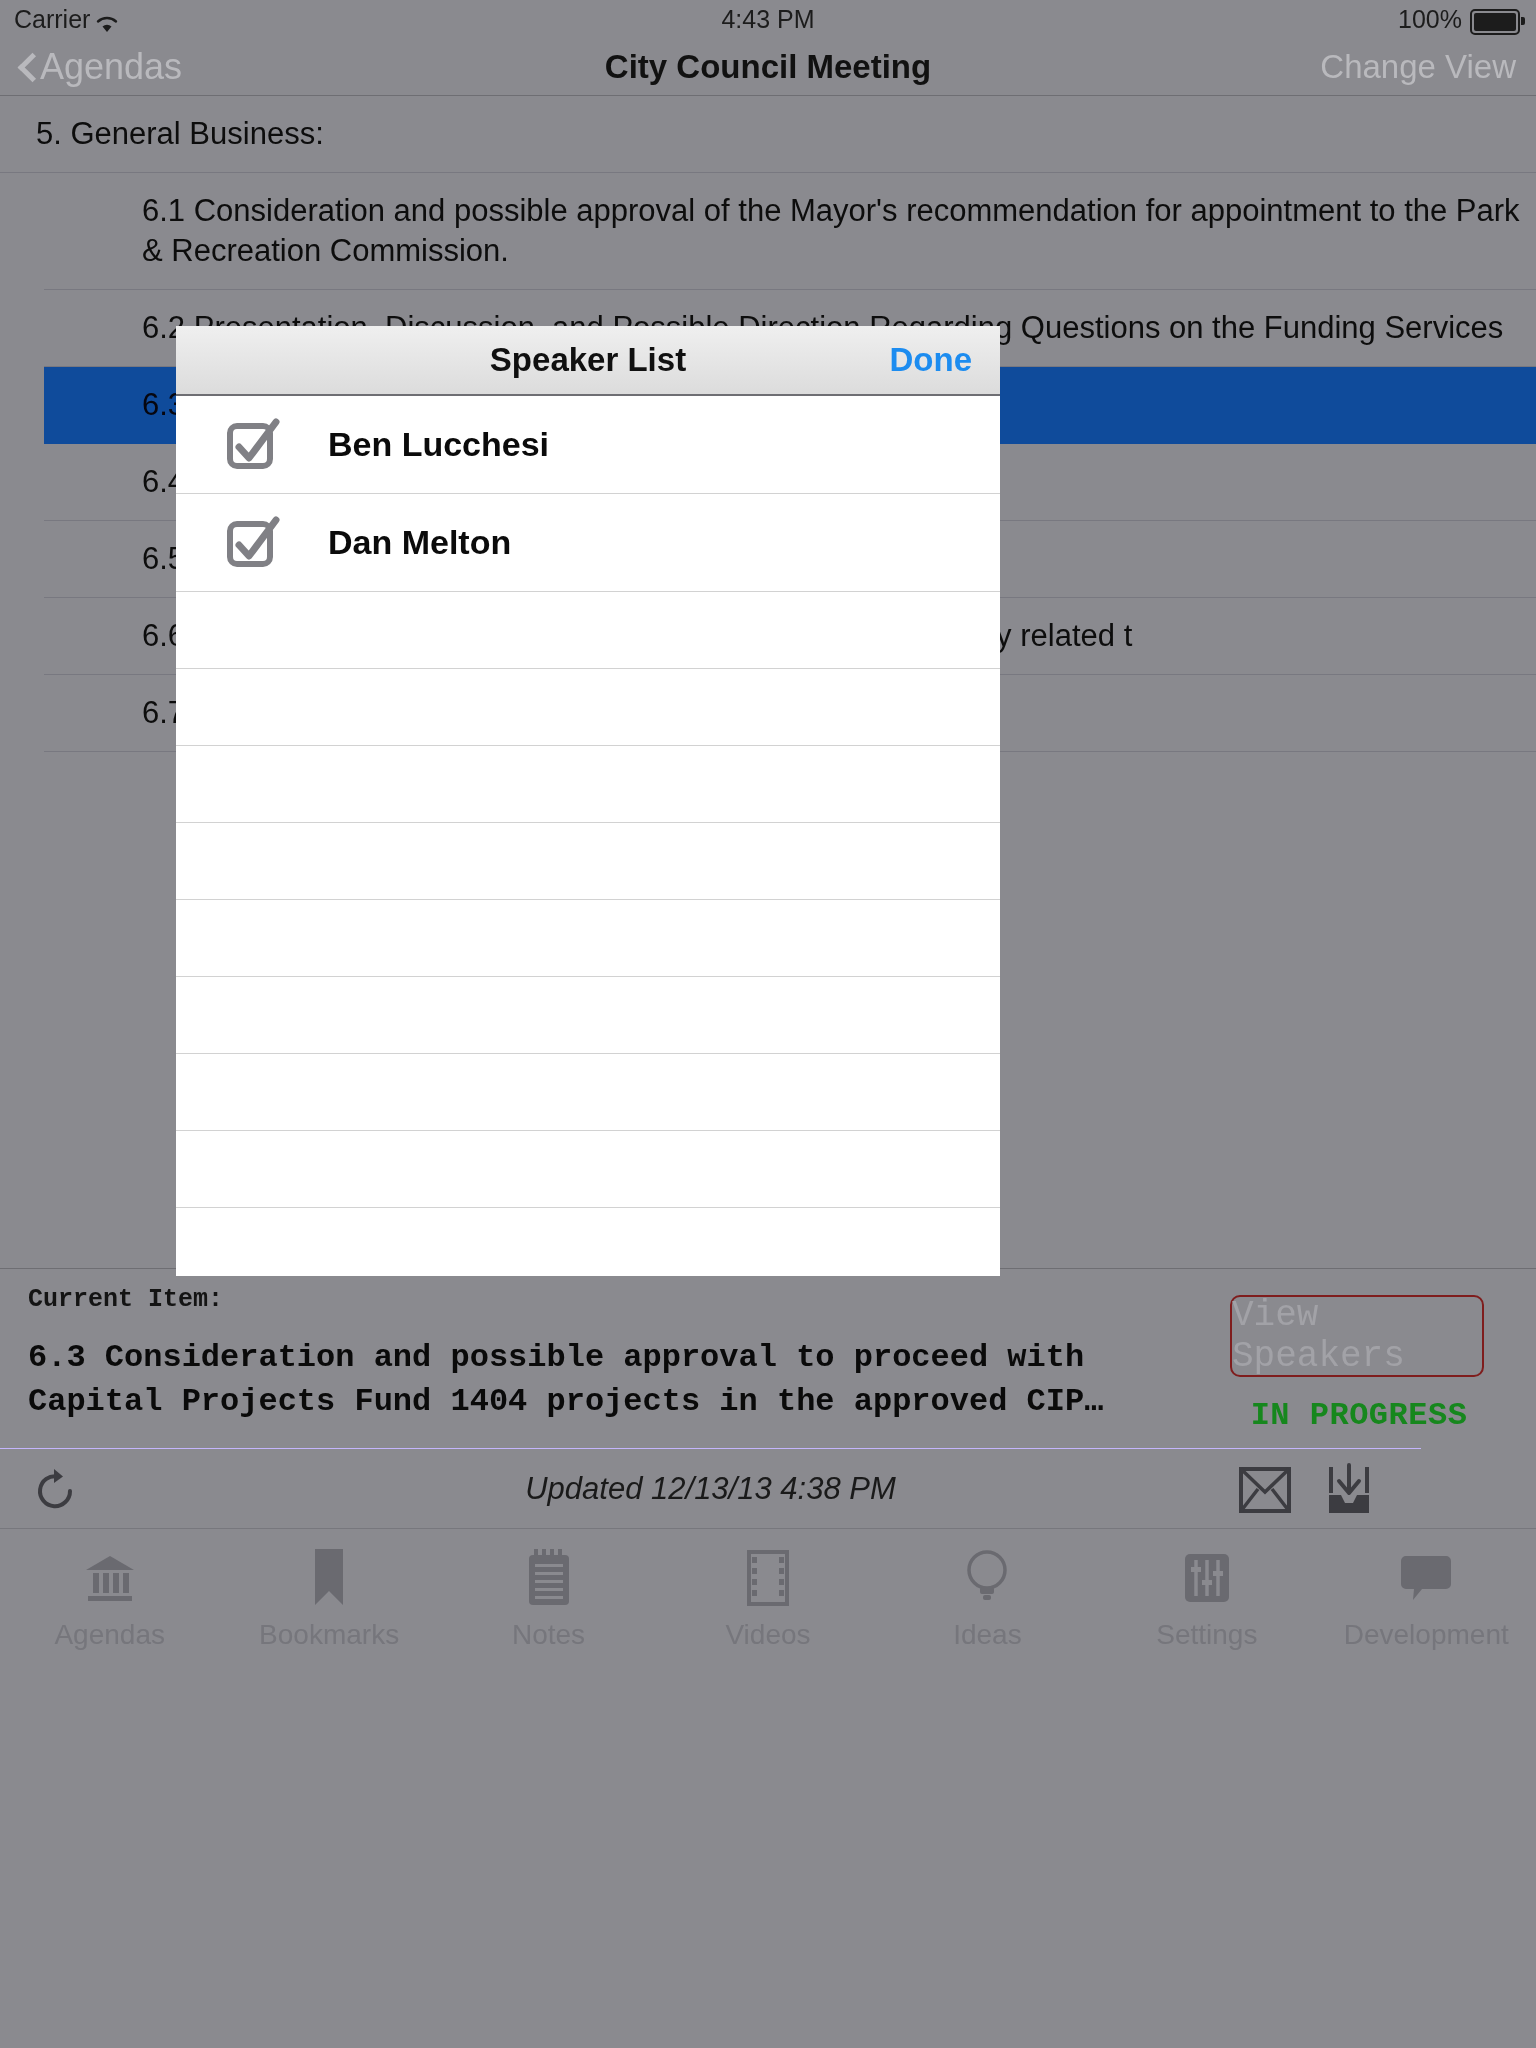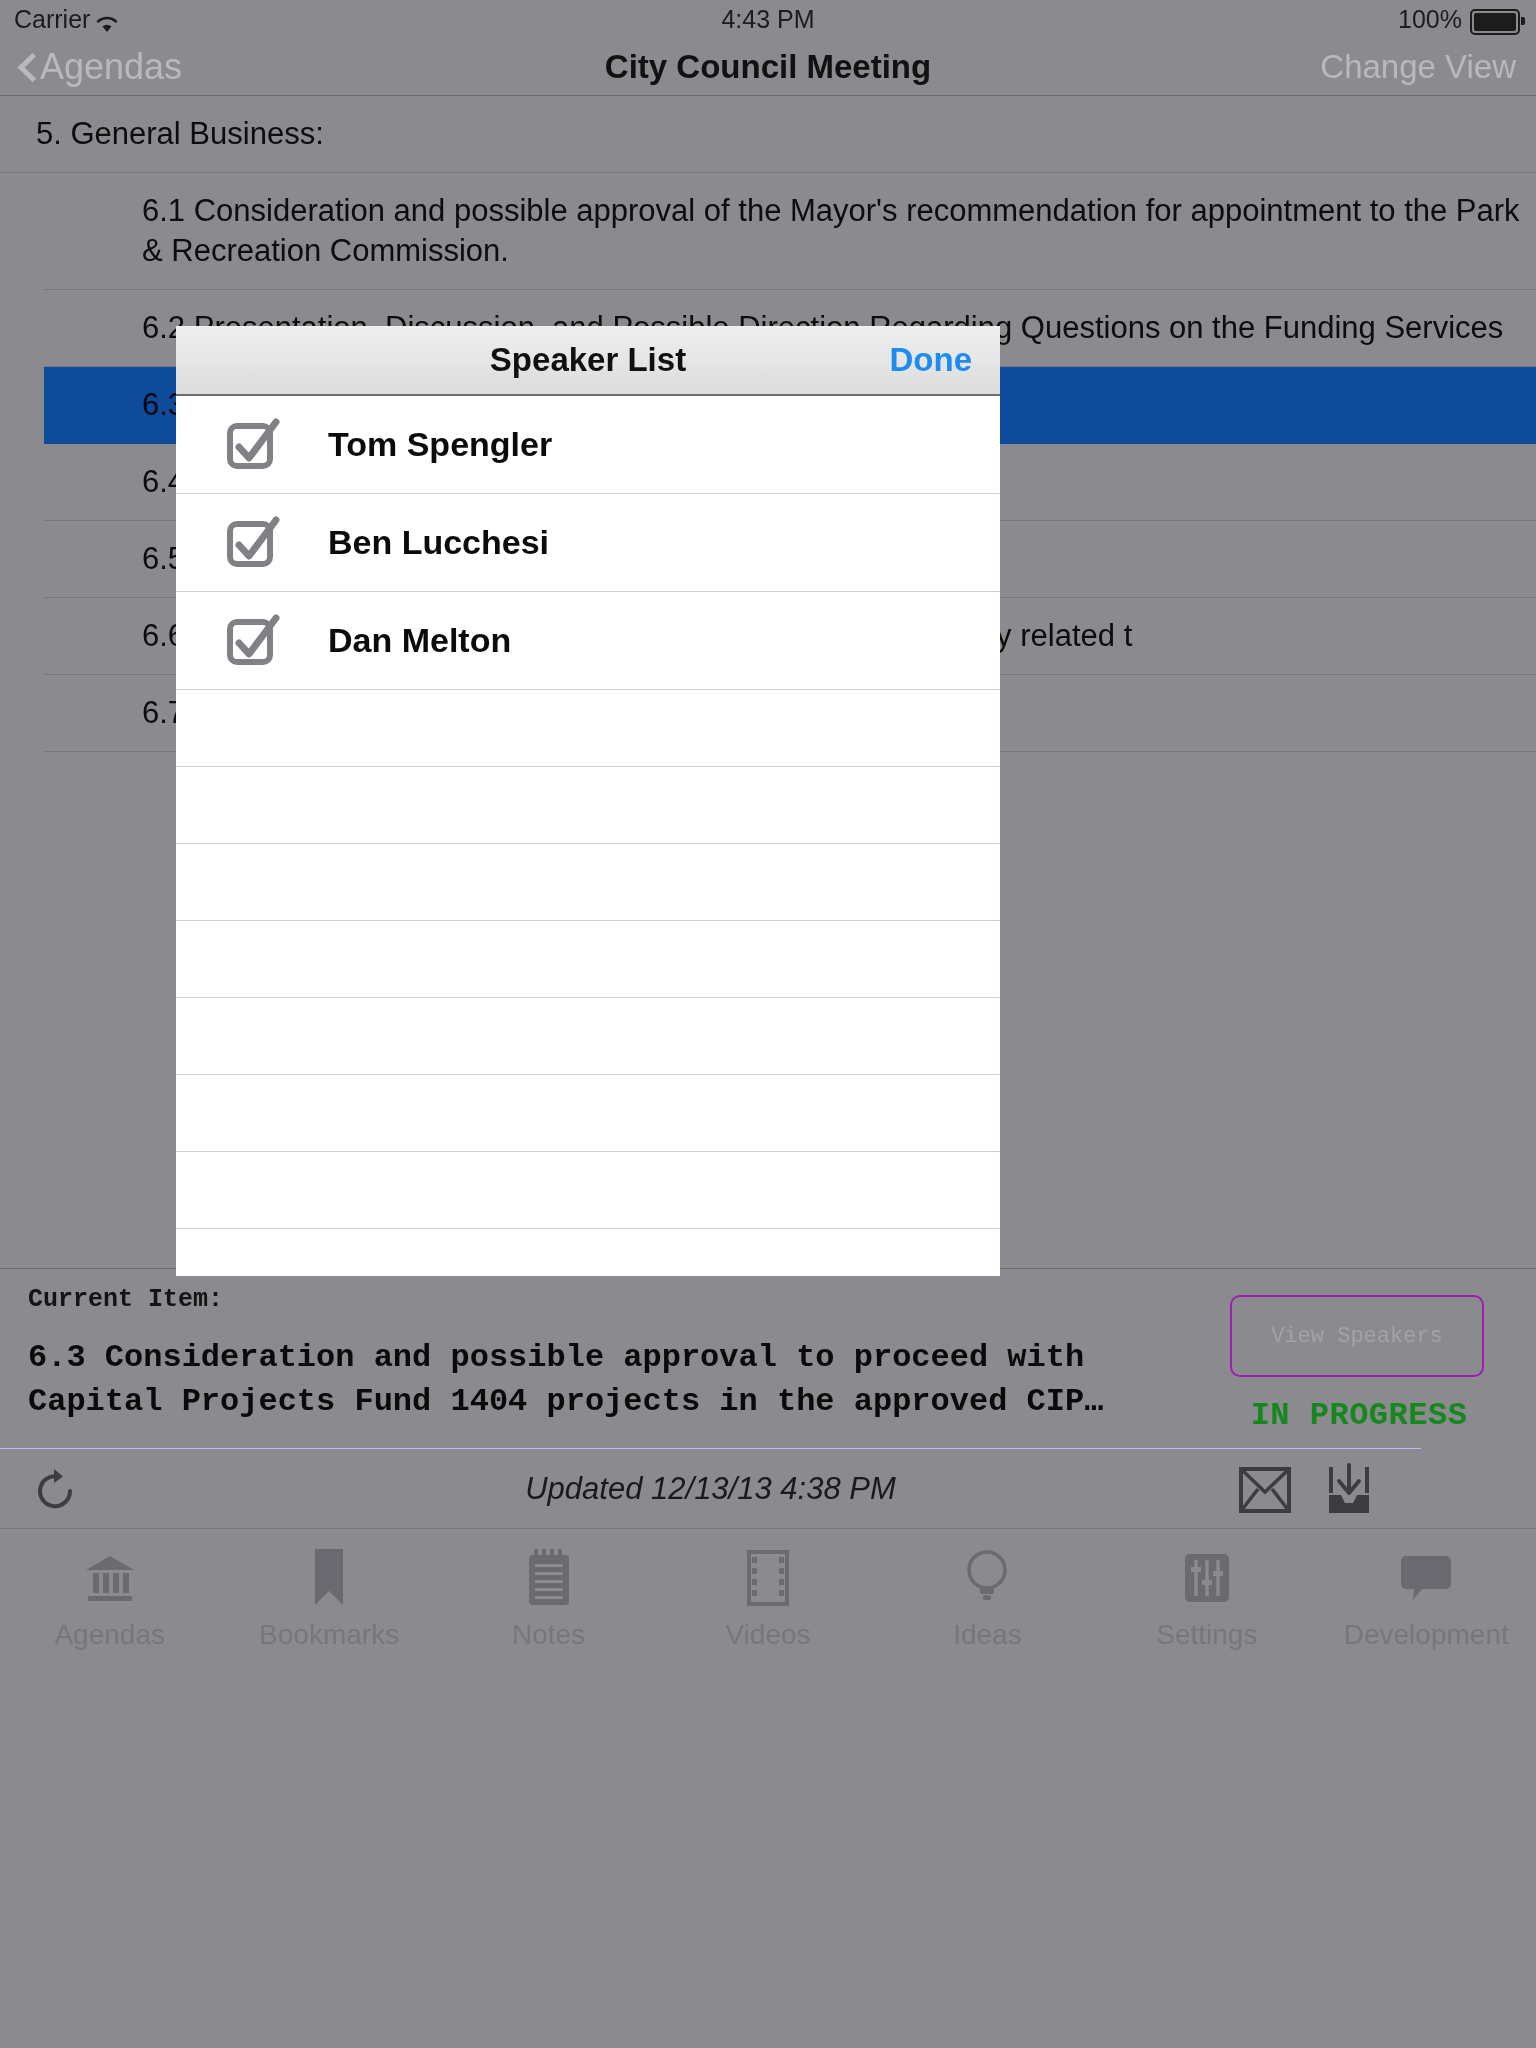--- a/index.html
+++ b/index.html
@@ -71,23 +71,23 @@
     background:#8a8a8f;border-top:1px solid #6e6e73;
     box-sizing:border-box;padding:16px 28px 0 28px;font-family:Liberation Mono, monospace;
   }
   #cur-label{color:#141414;font-size:25px;font-weight:bold;}
   #cur-text{
     color:#0a0a0a;font-size:32px;font-weight:bold;line-height:44px;
     margin-top:22px;max-width:1120px;
   }
   #view-speakers{
     position:absolute;right:52px;top:26px;width:250px;height:78px;
-    border:2px solid #a21caf;border-radius:10px;
+    border:2px solid #7f1d1d;border-radius:10px;
     display:flex;align-items:center;justify-content:center;
-    color:#a2a2a7;font-size:22px;text-align:right;
+    color:#a2a2a7;font-size:36px;
   }
   #progress{
     position:absolute;right:52px;top:128px;width:250px;text-align:center;
     color:#16871d;font-size:32px;font-weight:bold;letter-spacing:.5px;
   }
 
   
   #toolbar{
     position:absolute;left:0;top:1448px;width:1421px;height:80px;
     background:#8a8a8f;border-top:1px solid #c4b5fd;font-style:italic;
@@ -308,27 +308,20 @@
     </div>
   </div>
 
 <div id="dim"></div>
 <div id="modal">
   <div id="modal-head">
     <div id="modal-title">Speaker List</div>
     <div id="modal-done" style="color: rgb(28, 140, 240);">Done</div>
   </div>
   <div id="modal-body">
-      <div class="sp-row">
-        <span class="cbx"><svg width="58" height="58" viewBox="0 0 58 58">
-            <rect x="4" y="10" width="40" height="40" rx="7" fill="none" stroke="#808085" stroke-width="6"></rect>
-            <path d="M13 31 L23 42 L50 6" fill="none" stroke="#808085" stroke-width="7" stroke-linecap="round" stroke-linejoin="round"></path>
-          </svg></span>
-        <span class="sp-name">Tom Spengler</span>
-      </div>
       <div class="sp-row">
         <span class="cbx"><svg width="58" height="58" viewBox="0 0 58 58">
             <rect x="4" y="10" width="40" height="40" rx="7" fill="none" stroke="#808085" stroke-width="6"></rect>
             <path d="M13 31 L23 42 L50 6" fill="none" stroke="#808085" stroke-width="7" stroke-linecap="round" stroke-linejoin="round"></path>
           </svg></span>
         <span class="sp-name">Ben Lucchesi</span>
       </div>
       <div class="sp-row">
         <span class="cbx"><svg width="58" height="58" viewBox="0 0 58 58">
             <rect x="4" y="10" width="40" height="40" rx="7" fill="none" stroke="#808085" stroke-width="6"></rect>

